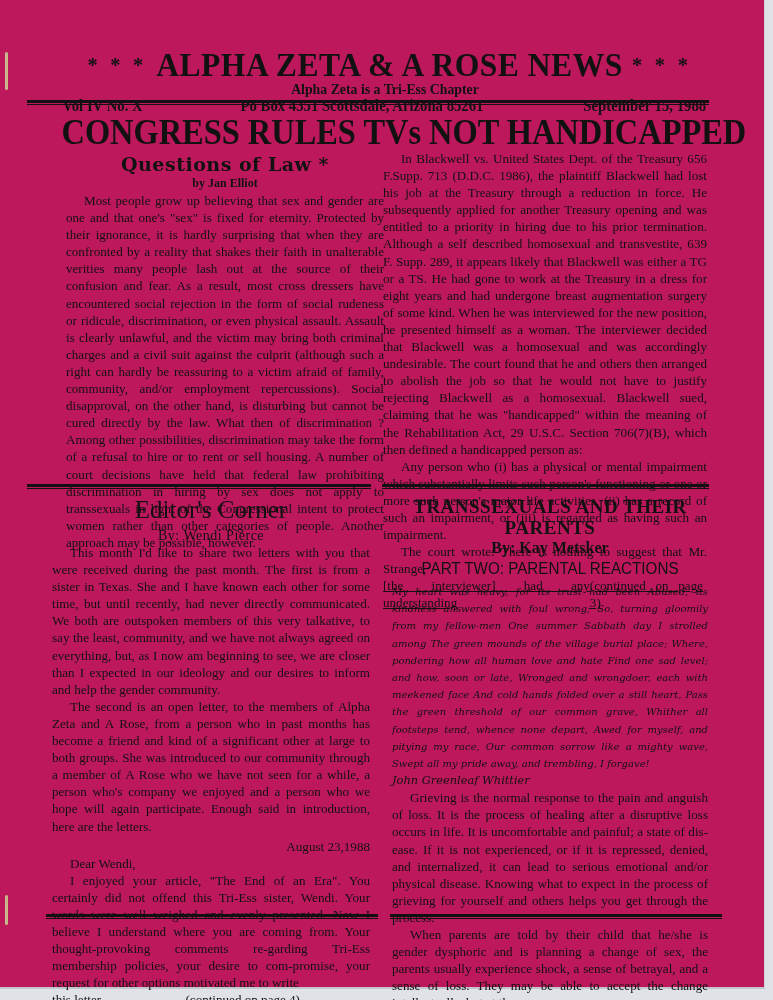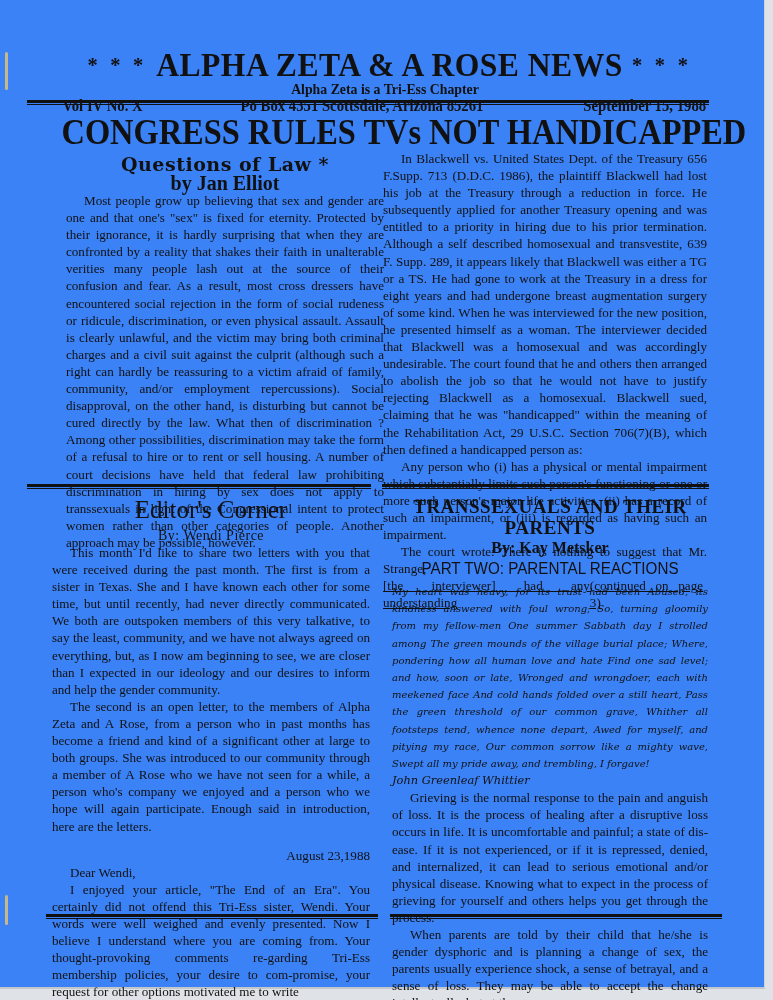--- a/index.html
+++ b/index.html
@@ -4,21 +4,21 @@
 <style>
   html, body { margin:0; padding:0; }
   body {
     width:773px; height:1000px; overflow:hidden;
     background:#dfe3e8;
     font-family:"Liberation Serif", serif;
     color:#111;
   }
   .page {
     position:absolute; left:0; top:0; width:764px; height:987px;
-    background:#3b82f6;
+    background:#be185d;
     border-right:1px solid #cfd3d8;
     border-bottom:2px solid #c3c7cc;
   }
   .staple { position:absolute; left:5px; width:3px; background:#c9b68a; border-radius:2px; }
   .staple.s1 { top:52px; height:38px; }
   .staple.s2 { top:895px; height:30px; }
 
   .masthead { position:absolute; left:55px; top:48px; width:660px; text-align:center; }
   .mast-title { font-size:34px; font-weight:bold; letter-spacing:0.5px; line-height:34px; transform:scaleX(0.93); transform-origin:center; white-space:nowrap; }
   .mast-title .stars { font-size:22px; vertical-align:4px; letter-spacing:4px; margin:0 10px; }
@@ -27,21 +27,21 @@
   .mast-row span { transform:scaleX(0.92); display:inline-block; }
   .dbl-rule { border-top:3px solid #111; border-bottom:1px solid #111; height:1px; }
   .mast-rule { position:absolute; left:27px; top:100px; width:682px; }
 
   .headline { position:absolute; left:27px; top:112px; width:690px; text-align:center; font-size:36px; font-weight:bold; line-height:40px; transform:scaleX(0.9); transform-origin:center; white-space:nowrap; }
 
   .col { position:absolute; font-size:13.1px; line-height:17.1px; text-align:justify; }
   .col p { margin:0; text-indent:18px; }
 
   .qol-title { text-align:center; font-family:"DejaVu Serif", serif; font-weight:bold; font-size:19px; line-height:22px; letter-spacing:0.5px; }
-  .byline { text-align:center; font-weight:bold; font-size:20px; line-height:17px; }
+  .byline { text-align:center; font-weight:bold; font-size:12px; line-height:17px; }
   .editor-title { text-align:center; font-weight:normal; font-size:25px; line-height:36px; }
   .editor-by { text-align:center; font-weight:normal; font-size:14px; line-height:16px; letter-spacing:0.5px; }
   .ts-title { text-align:center; font-weight:bold; font-size:19px; line-height:21px; letter-spacing:0.5px; }
   .ts-by { text-align:center; font-weight:bold; font-size:16px; line-height:20px; }
   .ts-part { text-align:center; font-family:"Liberation Sans", sans-serif; font-size:16px; line-height:22px; margin-bottom:3px; transform:scaleX(0.95); }
   .poem { font-family:"DejaVu Serif", serif; font-style:italic; font-size:10px; line-height:17.2px; text-align:justify; }
   .poet { font-family:"DejaVu Serif", serif; font-style:italic; font-size:11.4px; text-align:left; padding-right:42px; line-height:17px; }
   .right-date { text-align:right; }
   .cont-line { display:flex; justify-content:space-between; text-decoration:underline; }
   .cont-line .cont { padding-right:4px; }
@@ -86,21 +86,21 @@
   </div>
 
   <div class="dbl-rule sec-rule" style="left:27px; top:484px; width:344px;"></div>
   <div class="dbl-rule sec-rule" style="left:382px; top:484px; width:327px;"></div>
 
   <div class="col" style="left:52px; top:492px; width:318px;">
     <div class="editor-title">Editor's Corner</div>
     <div class="editor-by">By:  Wendi  Pierce</div>
     <p>This month I'd like to share two letters with you that were received during the past month. The first is from a sister in Texas. She and I have known each other for some time, but until recently, had never directly communicated. We both are outspoken members of this very talkative, to say the least, community, and we have not always agreed on everything, but, as I now am beginning to see, we are closer than I expected in our ideology and our desires to inform and help the gender community.</p>
     <p>The second is an open letter, to the members of Alpha Zeta and A Rose, from a person who in past months has become a friend and kind of a significant other at large to both groups. She was introduced to our community through a member of A Rose who we have not seen for a while, a person who's company we enjoyed and a person who we hope will again participate. Enough said in introduction, here are the letters.</p>
-    <div class="right-date" style="margin-top:12px;">August 23,1988</div>
+    <div class="right-date" style="margin-top:3px;">August 23,1988</div>
     <p>Dear Wendi,</p>
     <p>I enjoyed your article, "The End of an Era". You certainly did not offend this Tri-Ess sister, Wendi. Your words were well weighed and evenly presented. Now I believe I understand where you are coming from. Your thought-provoking comments re-garding Tri-Ess membership policies, your desire to com-promise, your request for other options motivated me to write</p>
     <div class="cont-line" style="padding-right:70px;">
       <span>this letter.</span>
       <span>(continued on page 4)</span>
     </div>
   </div>
 
   <div class="col" style="left:392px; top:496px; width:316px;">
     <div class="ts-title">TRANSSEXUALS AND THEIR</div>

